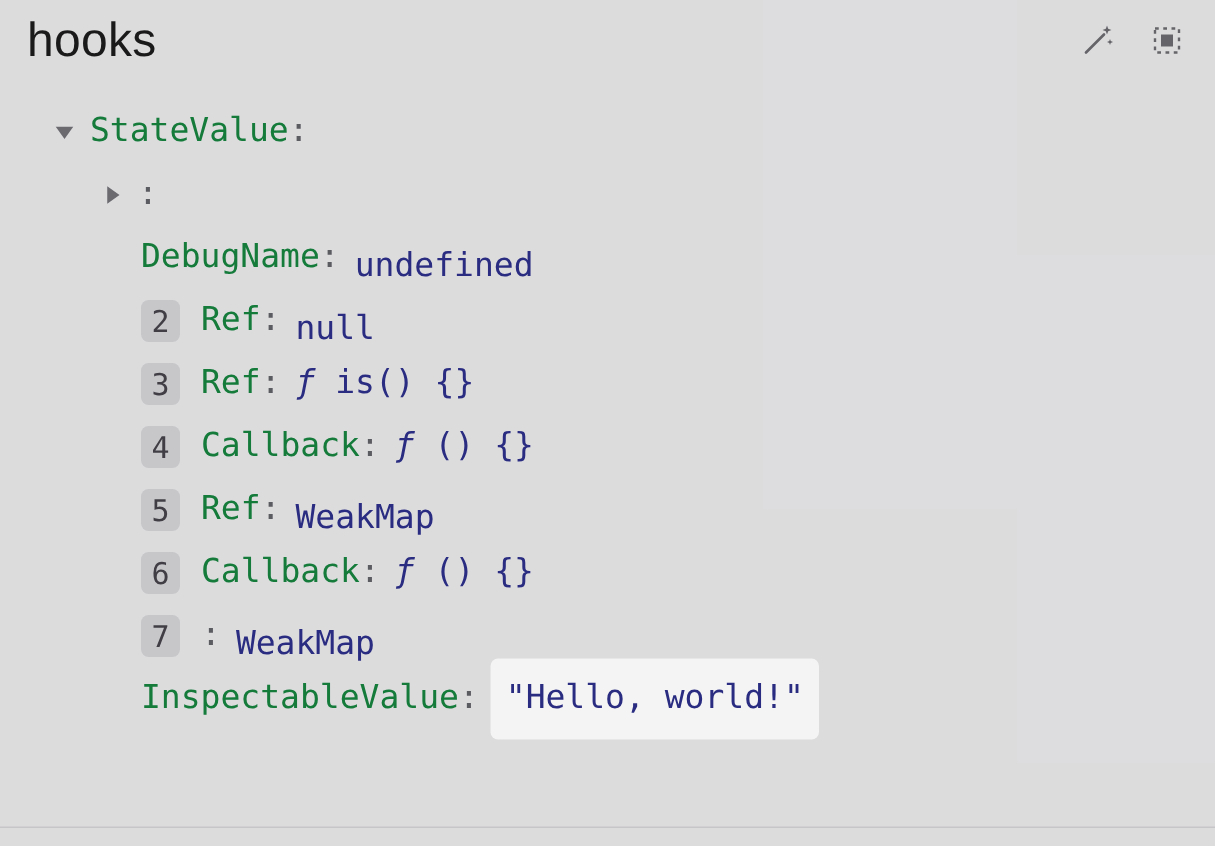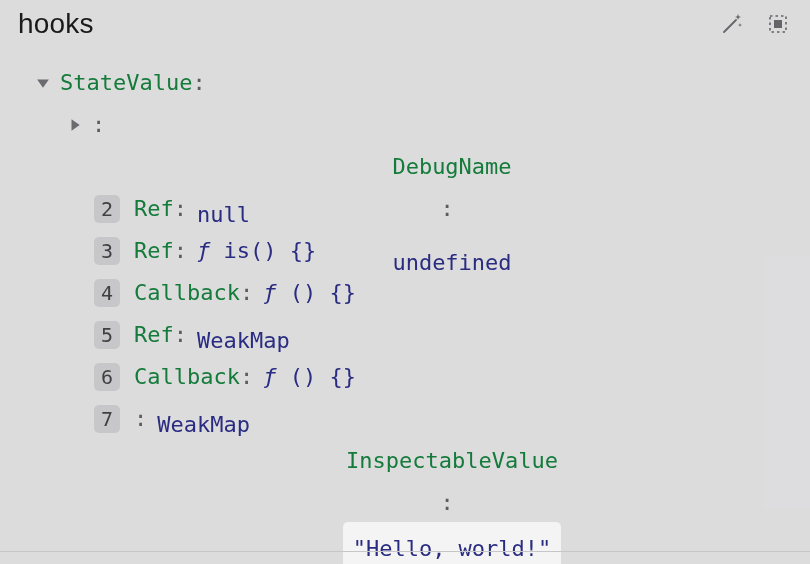--- a/index.html
+++ b/index.html
@@ -23,21 +23,21 @@
   .panel {
     width: 100%;
     height: 100%;
     position: relative;
   }
   .header {
     display: flex;
     align-items: center;
     padding: 8px 18px 8px 18px;
     font-family: -apple-system, BlinkMacSystemFont, "Segoe UI", Helvetica, Arial, sans-serif;
-    font-size: 28px;
+    font-size: 32px;
     color: #1d1c1c;
     letter-spacing: 0.2px;
   }
   .header-title { flex: 1; }
   .header-actions {
     display: flex;
     gap: 18px;
     align-items: center;
     color: #6a6a6e;
   }
@@ -101,21 +101,21 @@
   .footer-line {
     position: absolute;
     left: 0; right: 0;
     bottom: 12px;
     height: 1px;
     background: #cfced0;
   }
   
   .ind-1 { padding-left: 34px; }
   .ind-2 { padding-left: 66px; }
-  .ind-3 { padding-left: 94px; flex-direction: column; }
+  .ind-3 { padding-left: 94px; }
   .ind-3b { padding-left: 94px; } 
 </style>
 </head>
 <body>
 
 <div class="panel">
 
   <div class="header">
     <span class="header-title">hooks</span>
     <div class="header-actions">

